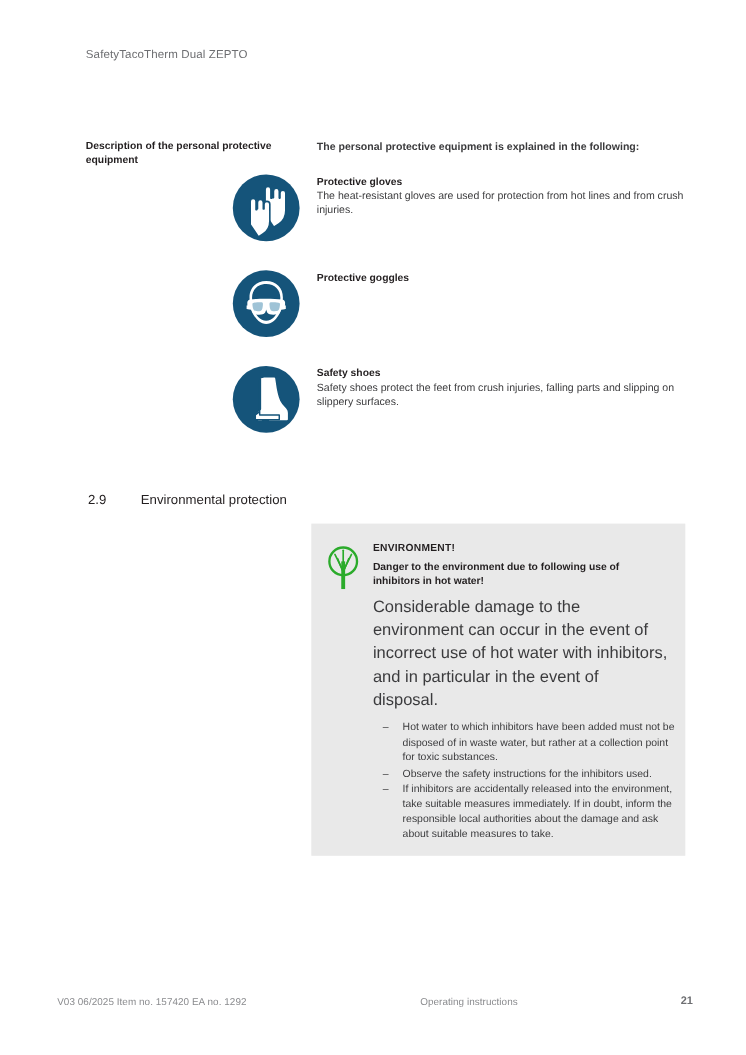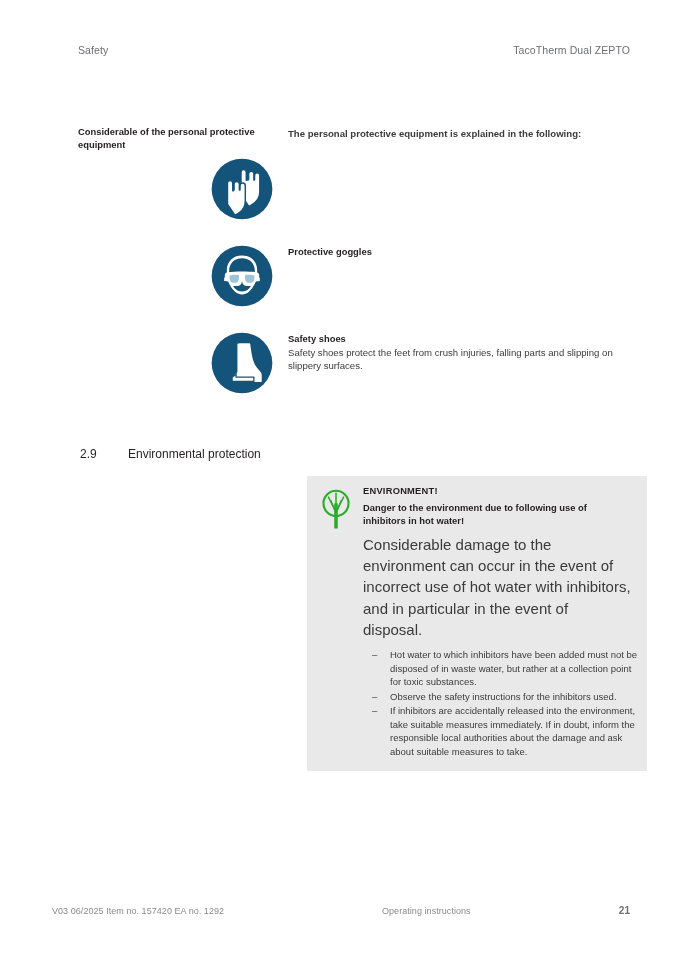--- a/index.html
+++ b/index.html
@@ -21,21 +21,20 @@
     inset: 0;
   }
 
   
   .page-header {
     position: absolute;
     left: 78px;
     top: 44px;
     width: 552px;
     display: flex;
-    justify-content: space-between;
     align-items: baseline;
     font-size: 10.5px;
     color: #6d6e71;
     letter-spacing: 0.1px;
   }
   .header-left { white-space: nowrap; }
   .header-right { white-space: nowrap; }
 
   
   .pp-block {
@@ -114,27 +113,27 @@
   }
   .section-number {
     width: 48px;
     flex: 0 0 48px;
   }
   .section-title { flex: 1 1 auto; }
 
   
   .callout {
     position: absolute;
-    left: 307px;
+    left: 283px;
     top: 476px;
     width: 340px;
     min-height: 236px;
     background: #e9e9e9;
     box-sizing: border-box;
-    padding: 9px 13px 12px 10px;
+    padding: 16px 13px 12px 10px;
     display: flex;
     align-items: flex-start;
   }
   .callout-icon {
     flex: 0 0 38px;
     width: 38px;
     height: 44px;
     margin-top: 2px;
   }
   .callout-body {
@@ -220,32 +219,36 @@
 
 <div class="page">
 
   <div class="page-header">
     <span class="header-left">Safety</span>
     <span class="header-right">TacoTherm Dual ZEPTO</span>
   </div>
 
   <div class="pp-block">
 
-    <div class="margin-note">Considerable of the personal protective equipment</div>
+    <div class="margin-note">Description of the personal protective equipment</div>
     <div class="intro-line">The personal protective equipment is explained in the following:</div>
 
     <div class="ppe-row r1">
       <div class="ppe-icon">
         <svg viewBox="0 0 100 100" width="66" height="66" aria-hidden="true">
           <circle cx="50" cy="50" r="46" fill="#15547a"></circle>
           <g fill="#ffffff" stroke="#15547a" stroke-width="2.2" stroke-linejoin="round">
             <path d="M55 20 c2.5 0 4 1.8 4 4 l0 12 1 0 0 -9 c0 -2.4 1.7 -4 4 -4 2.3 0 4 1.6 4 4 l0 9.5 1 0 0 -7 c0 -2.4 1.7 -4 4 -4 2.3 0 4 1.6 4 4 l0 24 c0 9 -3.5 14.5 -9.5 18.5 l-7 4.6 -12 -18 0 -34 c0 -2.4 1.7 -4 4 -4 2.3 0 4 1.6 4 4 l0 12 1 0 0 -16 c0 -2.4 1.7 -4.1 4.5 -4.1 z"></path>
             <path d="M33 36 c2.3 0 4 1.7 4 4 l0 11 1 0 0 -8.5 c0 -2.3 1.7 -4 4 -4 2.3 0 4 1.7 4 4 l0 9 1 0 0 -6.5 c0 -2.3 1.7 -4 4 -4 2.3 0 4 1.7 4 4 l0 23 c0 8.5 -3.3 13.8 -9 17.6 l-6.6 4.4 -11.4 -17 0 -32 c0 -2.3 1.7 -4 4 -4 2.3 0 4 1.7 4 4 l0 11.5 1 0 0 -15.5 c0 -2.3 1.7 -4 4 -4 z"></path>
           </g>
         </svg>
+      </div>
+      <div class="ppe-text">
+        <div class="ppe-title">Protective gloves</div>
+        <div class="ppe-desc">The heat-resistant gloves are used for protection from hot lines and from crush injuries.</div>
       </div>
     </div>
 
     <div class="ppe-row r2">
       <div class="ppe-icon">
         <svg viewBox="0 0 100 100" width="66" height="66" aria-hidden="true">
           <circle cx="50" cy="50" r="46" fill="#15547a"></circle>
           <path d="M50 19 c-14 0 -23 9.5 -23 22.5 0 4 0.7 7.5 1.6 10.5 -3.2 0.2 -5.6 0.6 -5.6 0.6 l0 5 c0 0 2.5 0.5 6.2 0.8 2.4 6.5 6.5 12.3 10.3 15.5 3.2 2.7 7.2 4.1 10.5 4.1 3.3 0 7.3 -1.4 10.5 -4.1 3.8 -3.2 7.9 -9 10.3 -15.5 3.7 -0.3 6.2 -0.8 6.2 -0.8 l0 -5 c0 0 -2.4 -0.4 -5.6 -0.6 0.9 -3 1.6 -6.5 1.6 -10.5 0 -13 -9 -22.5 -23 -22.5 z" fill="#ffffff"></path>
           <path d="M50 23 c-12 0 -19.5 8 -19.5 19 0 11 3.5 21 8.5 26.5 3 3.3 7 5 11 5 4 0 8 -1.7 11 -5 5 -5.5 8.5 -15.5 8.5 -26.5 0 -11 -7.5 -19 -19.5 -19 z" fill="#15547a"></path>
           <g>

